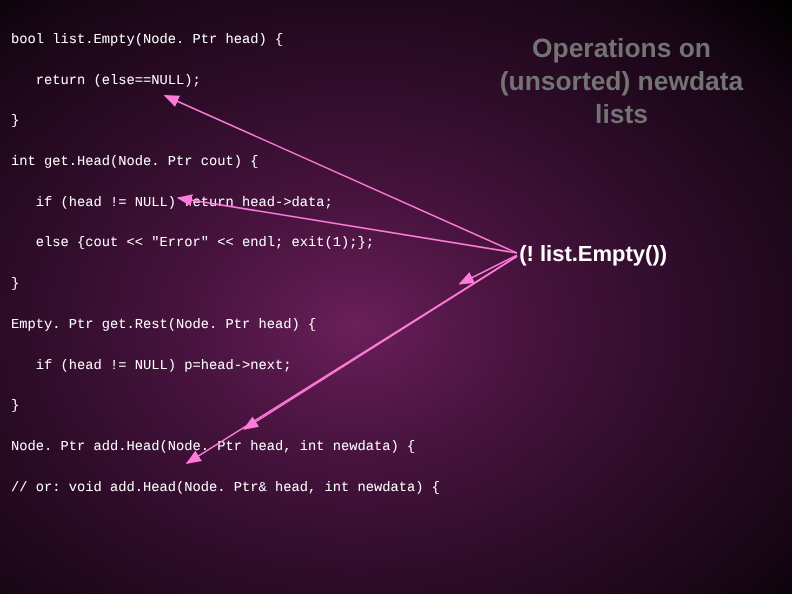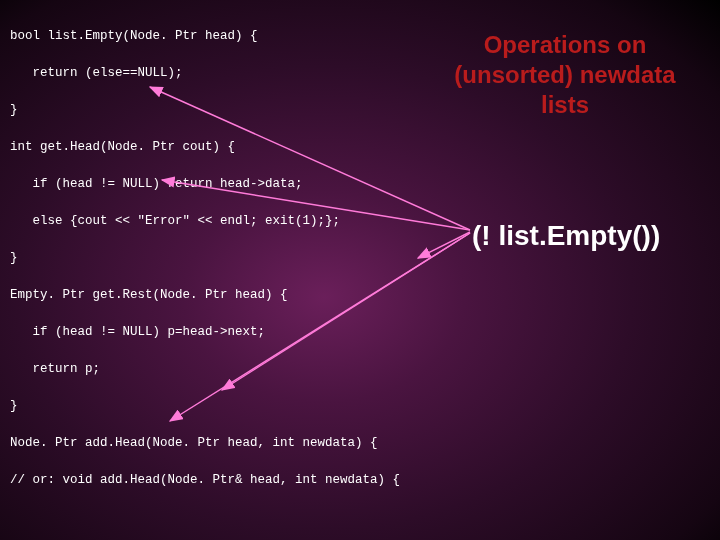--- a/index.html
+++ b/index.html
@@ -30,29 +30,29 @@
   .code-line { display: block; }
   .title {
     position: absolute;
     top: 30px;
     right: 25px;
     width: 260px;
     text-align: center;
     font-family: Arial, sans-serif;
     font-size: 24px;
     font-weight: bold;
-    color: #b91c1c;
+    color: #737373;
     line-height: 1.25;
   }
   .annotation {
     position: absolute;
     top: 220px;
     left: 472px;
     font-family: Arial, sans-serif;
-    font-size: 28px;
+    font-size: 20px;
     font-weight: bold;
     color: #ffffff;
   }
   svg.arrows {
     position: absolute;
     top: 0;
     left: 0;
     width: 720px;
     height: 540px;
     pointer-events: none;
@@ -66,21 +66,20 @@
   <div class="code-block">
 <span class="code-line">bool list.Empty(Node. Ptr head) {</span>
 <span class="code-line">   return (else==NULL);</span>
 <span class="code-line">}</span>
 <span class="code-line">int get.Head(Node. Ptr cout) {</span>
 <span class="code-line">   if (head != NULL) return head-&gt;data;</span>
 <span class="code-line">   else {cout &lt;&lt; "Error" &lt;&lt; endl; exit(1);};</span>
 <span class="code-line">}</span>
 <span class="code-line">Empty. Ptr get.Rest(Node. Ptr head) {</span>
 <span class="code-line">   if (head != NULL) p=head-&gt;next;</span>
-<span class="code-line">   return p;</span>
 <span class="code-line">}</span>
 <span class="code-line">Node. Ptr add.Head(Node. Ptr head, int newdata) {</span>
 <span class="code-line">// or: void add.Head(Node. Ptr&amp; head, int newdata) {</span>
 
 
 
 
 
 
 

